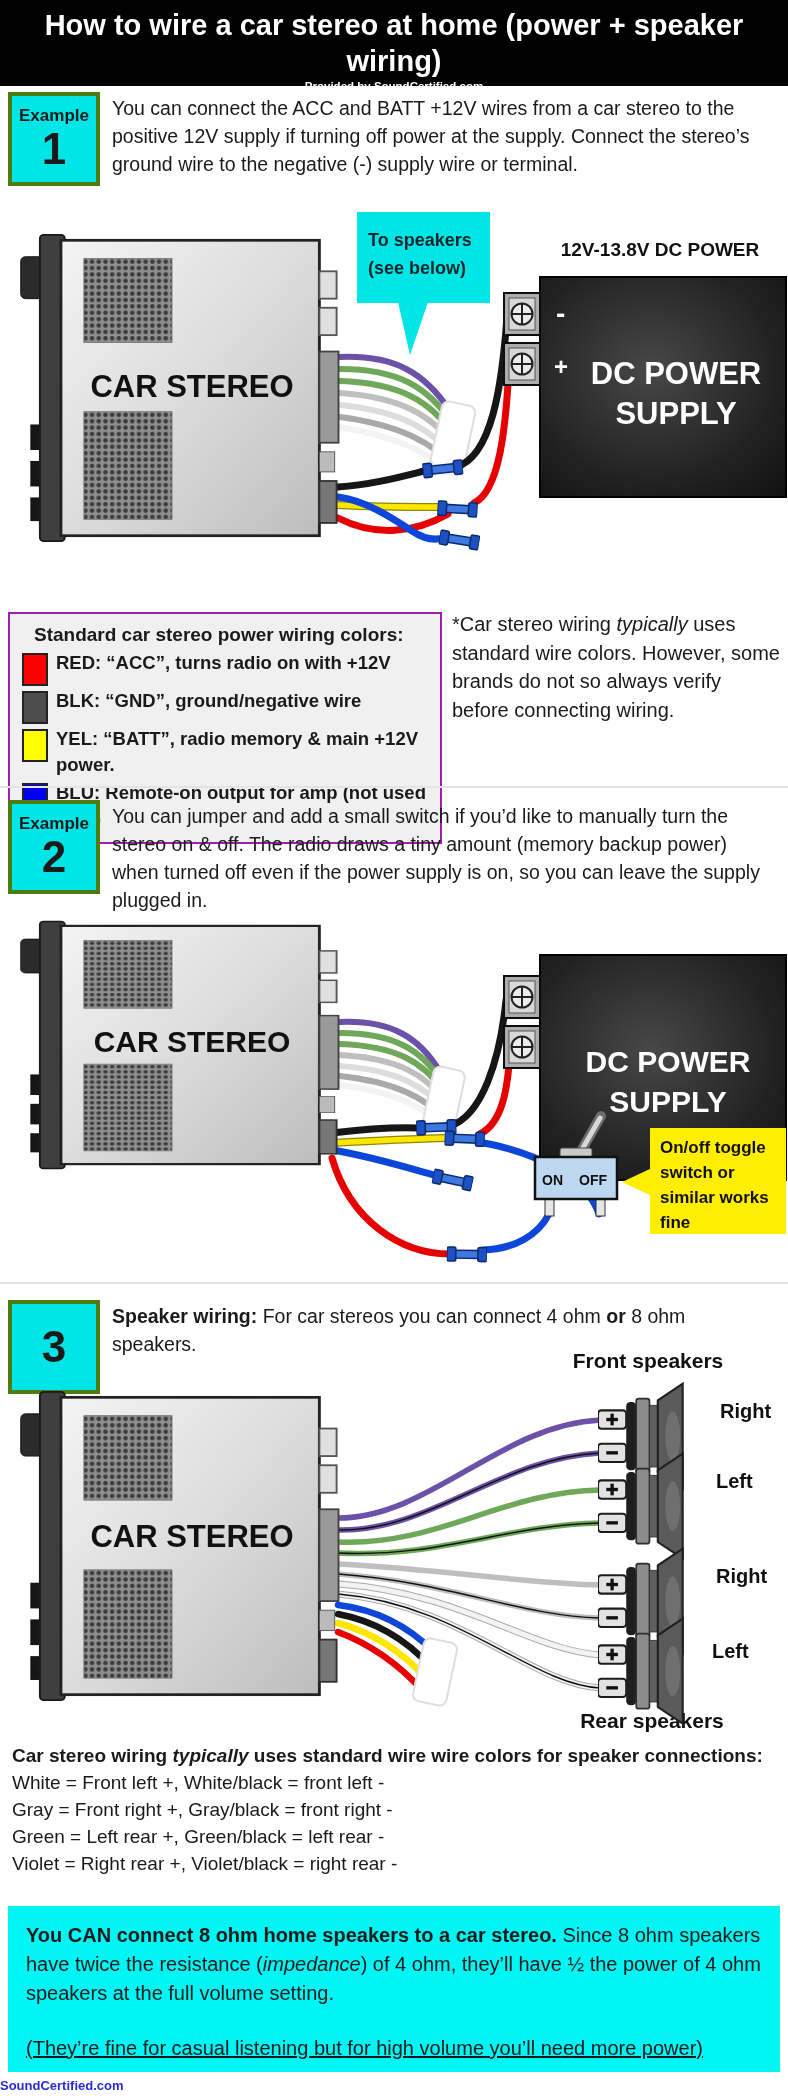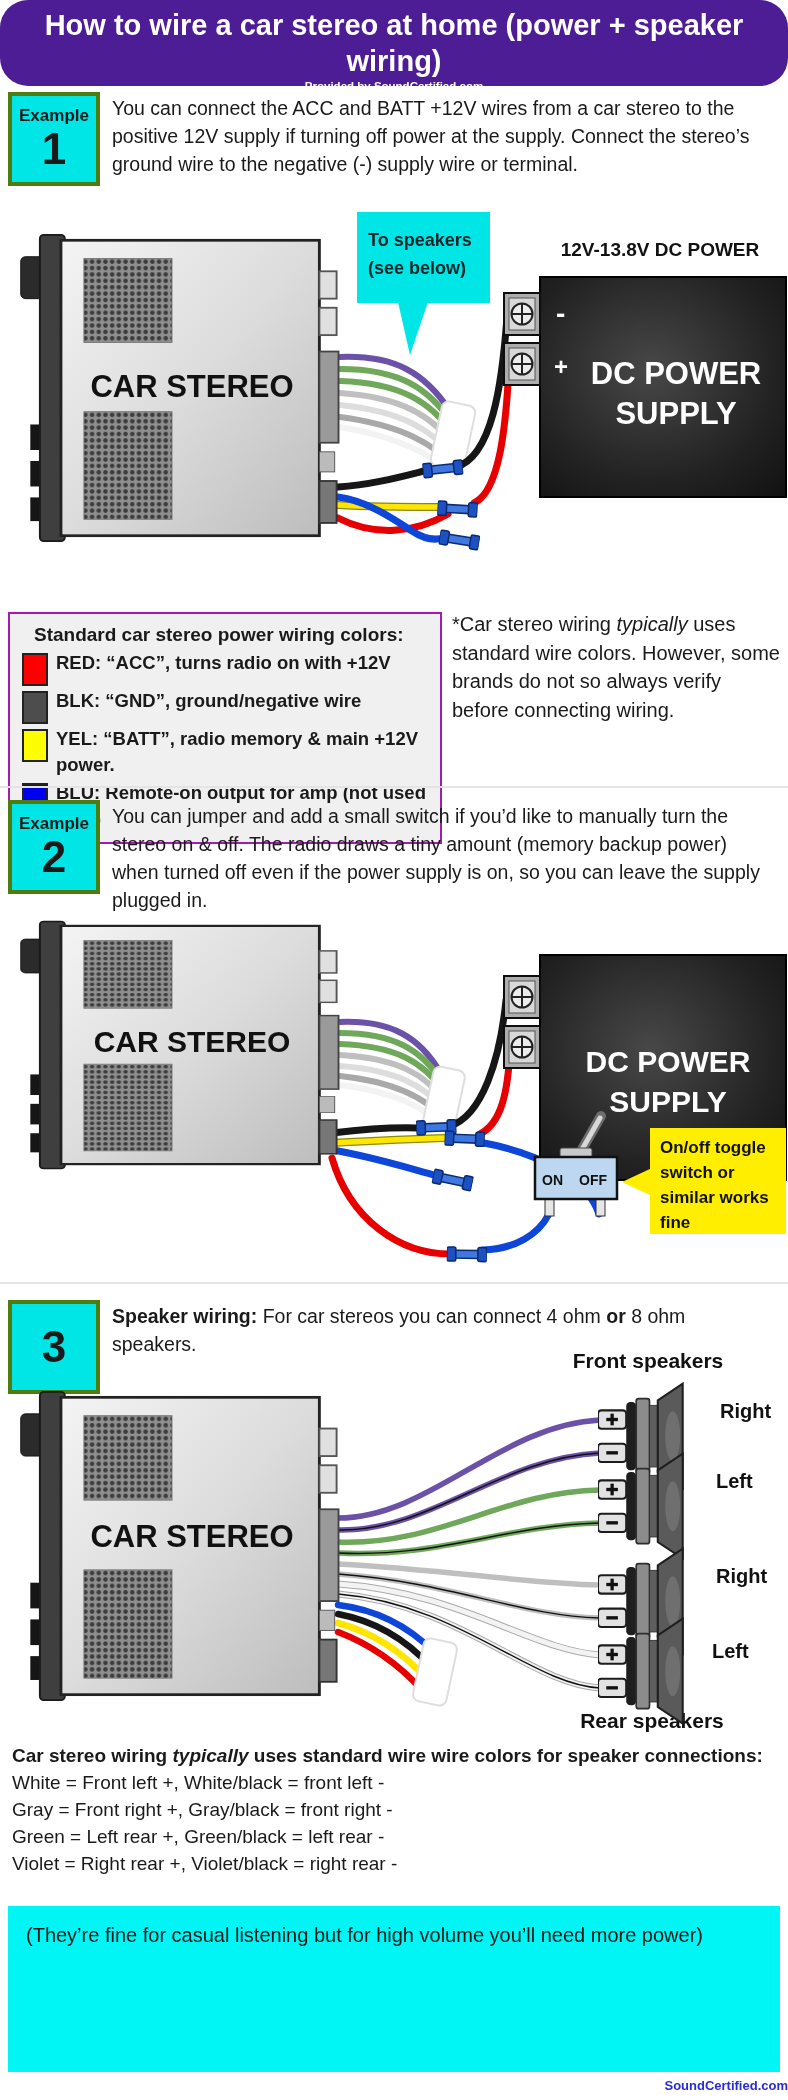--- a/index.html
+++ b/index.html
@@ -22,31 +22,31 @@
   .legend .itxt{font-size:18.5px;font-weight:700;line-height:26px;}
   .note{position:absolute;left:452px;top:610px;width:330px;font-size:20px;line-height:28.5px;}
   .divider{position:absolute;left:0;width:788px;height:2px;background:#e4e4e4;}
   .heading3{position:absolute;left:112px;top:1302px;width:658px;font-size:19.5px;line-height:28px;}
   .wiring{position:absolute;left:12px;top:1742px;width:766px;font-size:19px;line-height:27px;}
   .wiring .clines div{font-weight:400;}
   .bottombox{position:absolute;left:8px;top:1906px;width:772px;height:166px;box-sizing:border-box;
              padding:15px 18px;font-size:20px;line-height:29px;}
   .bottombox p{margin:0;}
   .bottombox p+p{margin-top:26px;text-decoration:underline;}
-  .footer{position:absolute;left:0;top:2078px;width:788px;text-align:right;
+  .footer{position:absolute;left:0;top:2078px;width:788px;text-align:left;
           font-size:13px;font-weight:700;}
   svg{position:absolute;left:0;}
   svg text{font-family:"Liberation Sans",sans-serif;}
 </style>
 </head>
 <body>
 
 <div class="page">
 
-  <div class="header" style="background-color: #4c1d95; border-radius: 28px;">
+  <div class="header" style="background-color: #000000;">
     <h1>How to wire a car stereo at home (power + speaker wiring)</h1>
     <div class="sub">Provided by SoundCertified.com</div>
   </div>
 
   <div class="badge" style="left: 8px; top: 92px; background-color: rgb(0, 230, 230);">
     <div class="lbl">Example</div>
     <div class="num">1</div>
   </div>
   <div class="para" style="left:112px;top:94px;width:660px;">You can connect the ACC and BATT +12V wires from a car stereo to the positive 12V supply if turning off power at the supply. Connect the stereo’s ground wire to the negative (-) supply wire or terminal.</div>
 
@@ -290,17 +290,18 @@
     <div><span class="b">Car stereo wiring </span><span class="b i">typically</span><span class="b"> uses standard wire wire colors for speaker connections:</span></div>
     <div class="clines">
       <div>White = Front left +, White/black = front left -</div>
       <div>Gray = Front right +, Gray/black = front right -</div>
       <div>Green = Left rear +, Green/black = left rear -</div>
       <div>Violet = Right rear +, Violet/black = right rear -</div>
     </div>
   </div>
 
   <div class="bottombox" style="background-color: rgb(0, 245, 245);">
+    <p><span class="b">You CAN connect 8 ohm home speakers to a car stereo.</span><span> Since 8 ohm speakers have twice the resistance (</span><span class="i">impedance</span><span>) of 4 ohm, they’ll have ½ the power of 4 ohm speakers at the full volume setting.</span></p>
     <p><span>(They’re fine for casual listening but for high volume you’ll need more power)</span></p>
   </div>
 
   <div class="footer" style="color: rgb(43, 43, 213);">SoundCertified.com</div>
 </div>
 
 </body></html>

